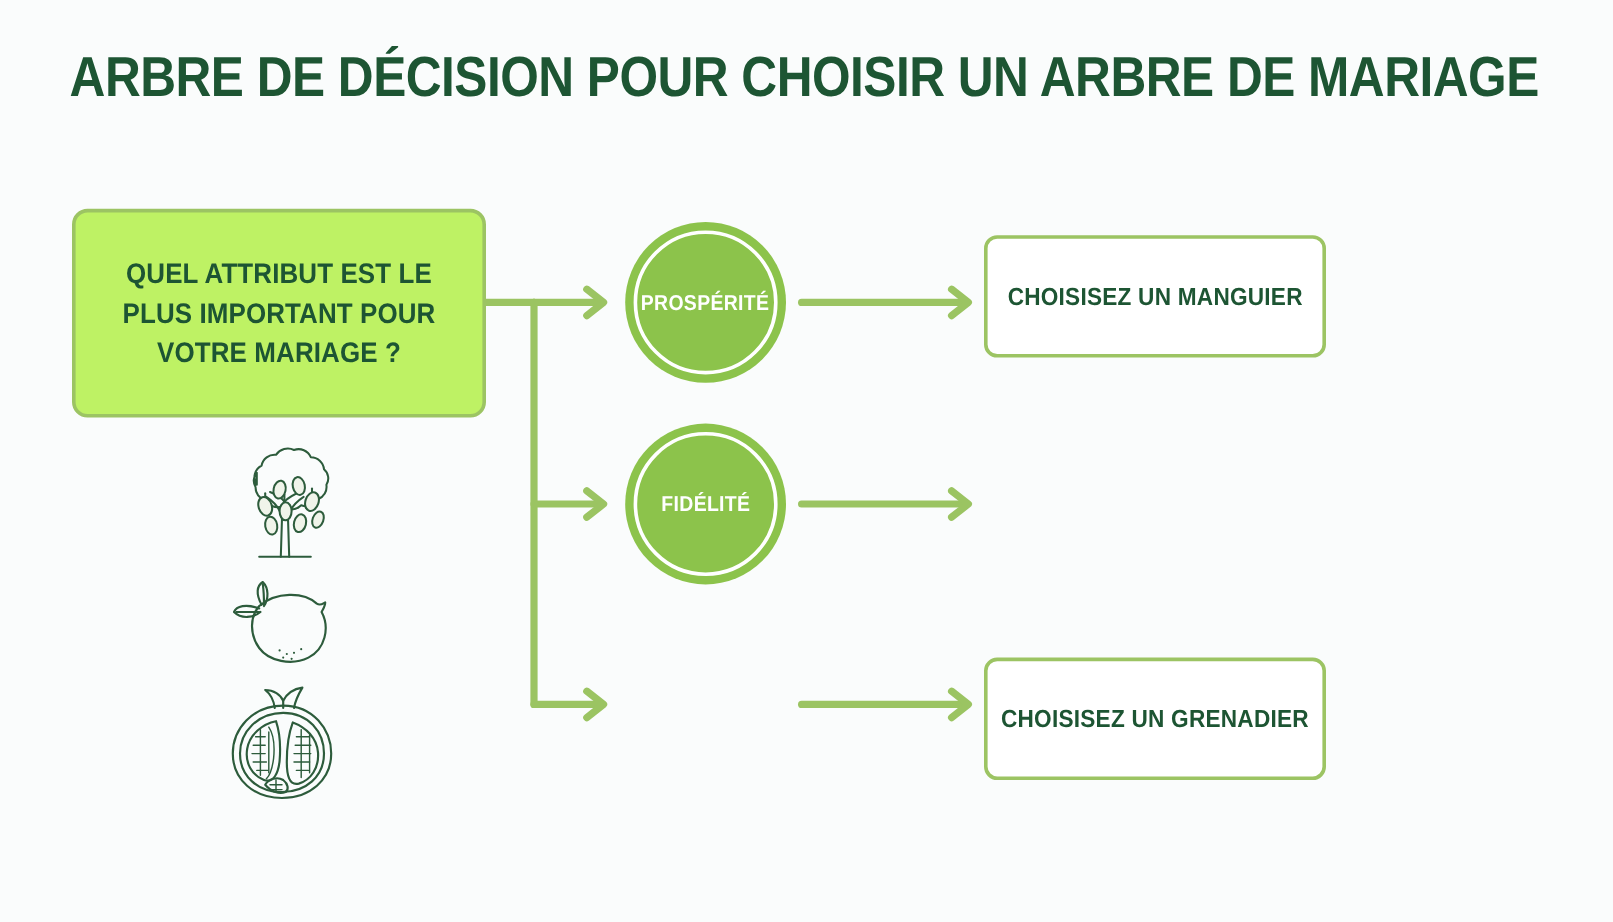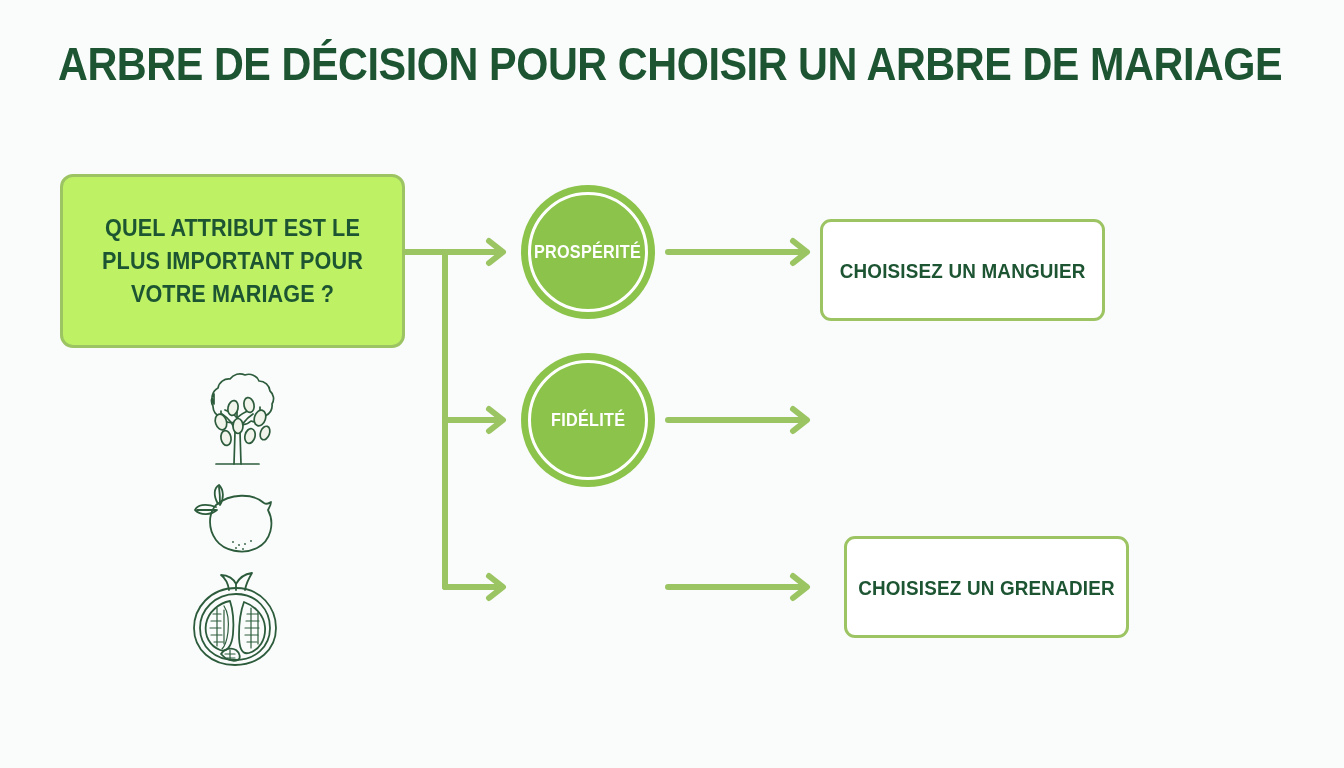--- a/index.html
+++ b/index.html
@@ -178,24 +178,24 @@
     <div class="question-text">QUEL ATTRIBUT EST LE PLUS IMPORTANT POUR VOTRE MARIAGE ?</div>
   </div>
 
   <div class="option-circle" style="left:521px; top:353px;">
     <span class="option-label">FIDÉLITÉ</span>
   </div>
   <div class="option-circle" style="left:521px; top:185px;">
     <span class="option-label">PROSPÉRITÉ</span>
   </div>
 
-  <div class="outcome-box" style="top:219px;">
+  <div class="outcome-box" style="top:196px;">
     <div class="outcome-text">CHOISISEZ UN MANGUIER</div>
   </div>
-  <div class="outcome-box" style="top:536px;margin-left:24px;">
+  <div class="outcome-box" style="top:548px;">
     <div class="outcome-text">CHOISISEZ UN GRENADIER</div>
   </div>
 
   <svg class="illustration" style="left:180px; top:360px;" width="115" height="115" viewBox="0 0 115 115" xmlns="http://www.w3.org/2000/svg">
     <g fill="none" stroke="#2d5c3c" stroke-width="1.7" stroke-linecap="round" stroke-linejoin="round">
 
       <path d="M34 44
                a11 11 0 0 1 4-16
                a11 11 0 0 1 12-9
                a12 12 0 0 1 15-4

